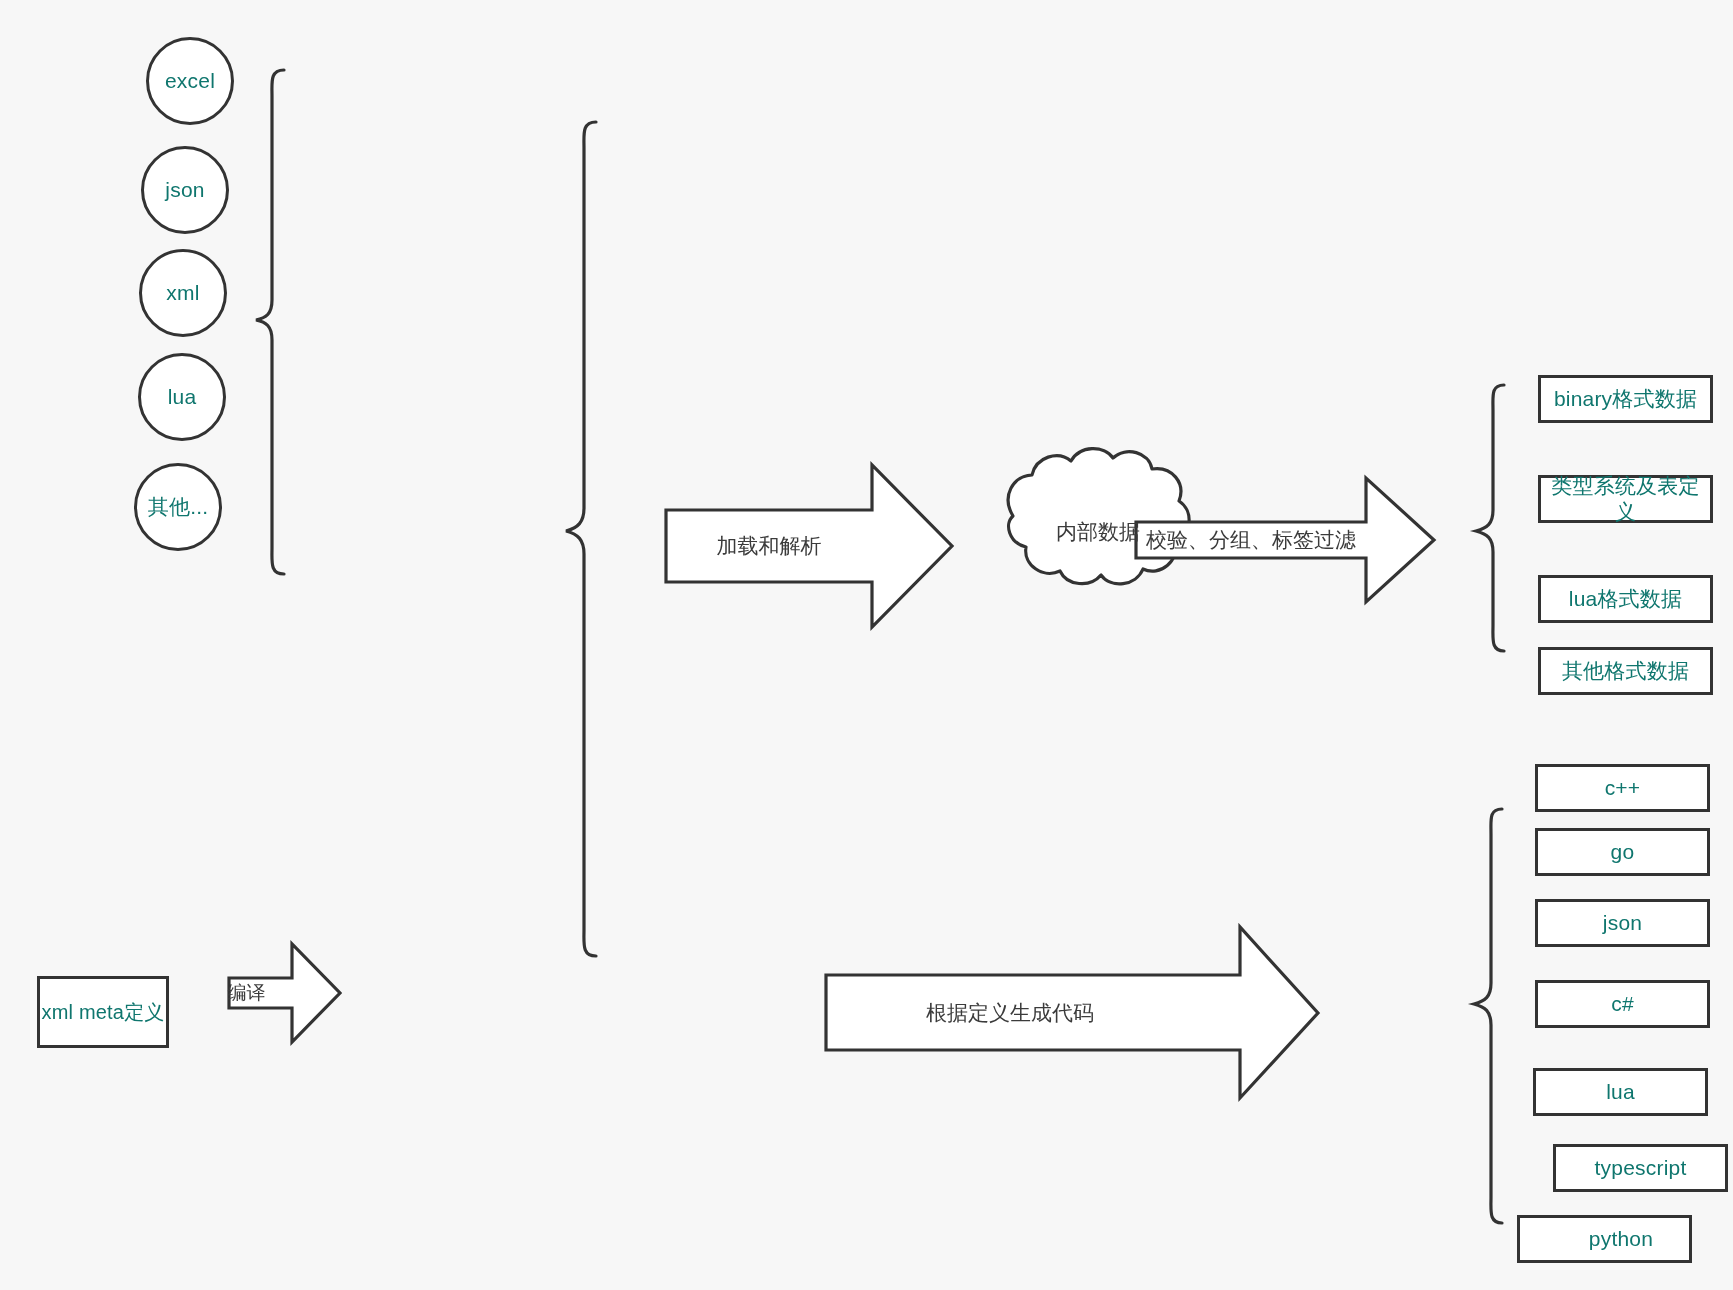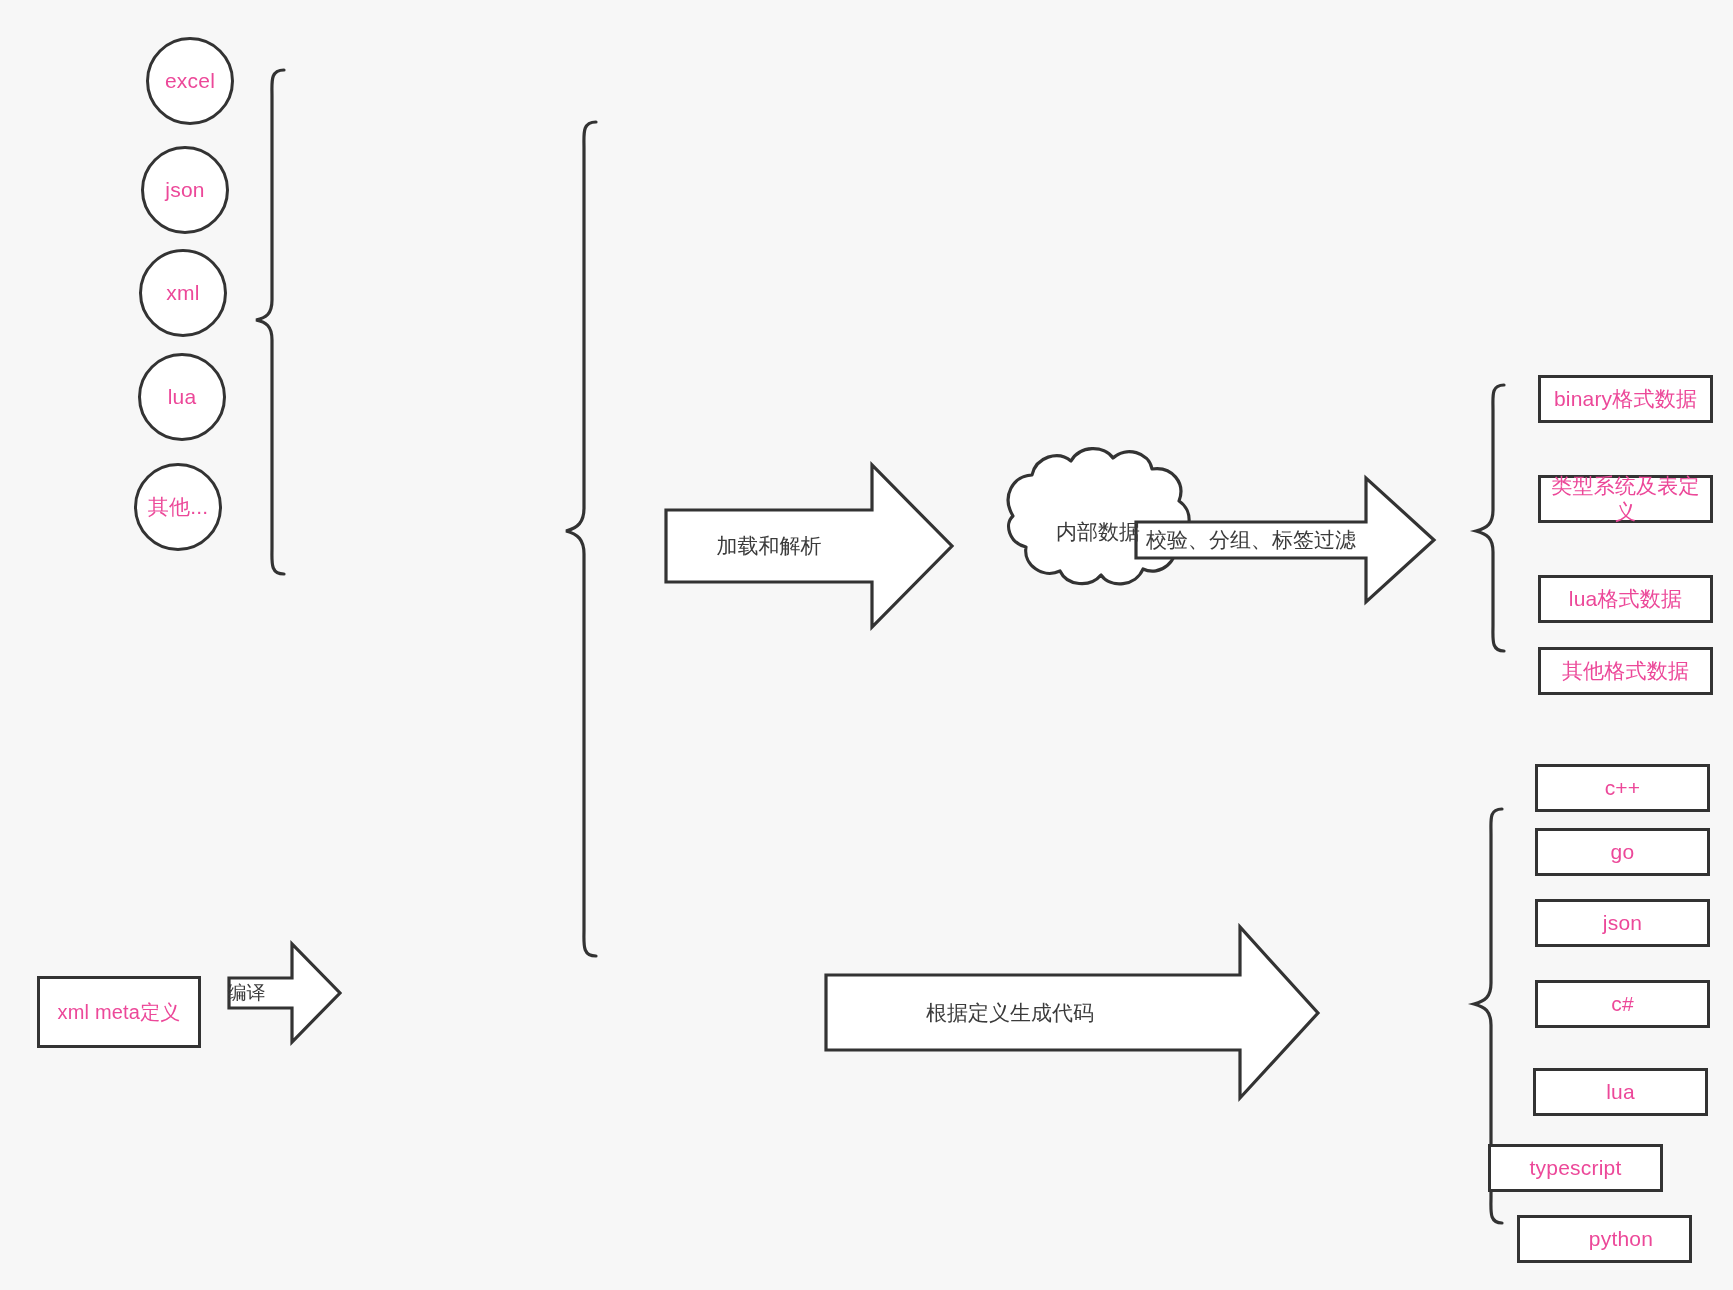--- a/index.html
+++ b/index.html
@@ -17,21 +17,21 @@
     background: #f7f7f7;
     overflow: hidden;
   }
   .node {
     position: absolute;
     box-sizing: border-box;
     display: flex;
     align-items: center;
     justify-content: center;
     text-align: center;
-    color: #ec4899;
+    color: #0f766e;
     background: #ffffff;
     border: 3px solid #333333;
     font-size: 21px;
     line-height: 1.25;
     letter-spacing: 0.2px;
   }
   .circle {
     border-radius: 50%;
     border-width: 3px;
   }
@@ -195,21 +195,21 @@
   <div class="node" style="left:1538px; top:475px; width:175px; height:48px;">
     <span>类型系统及表定义</span>
   </div>
   <div class="node" style="left:1538px; top:575px; width:175px; height:48px;">
     <span>lua格式数据</span>
   </div>
   <div class="node" style="left:1538px; top:647px; width:175px; height:48px;">
     <span>其他格式数据</span>
   </div>
 
-  <div class="node" style="left:37px; top:976px; width:164px; height:72px; font-size:20px;">
+  <div class="node" style="left:37px; top:976px; width:132px; height:72px; font-size:20px;">
     <span>xml meta定义</span>
   </div>
 
   <div class="plain-label" style="left:215px; top:978px; width:63px; height:30px; font-size:19px;">
     <span>编译</span>
   </div>
 
 
   <div class="plain-label" style="left:803px; top:975px; width:414px; height:75px;">
     <span>根据定义生成代码</span>
@@ -223,20 +223,20 @@
   </div>
   <div class="node" style="left:1535px; top:899px; width:175px; height:48px;">
     <span>json</span>
   </div>
   <div class="node" style="left:1535px; top:980px; width:175px; height:48px;">
     <span>c#</span>
   </div>
   <div class="node" style="left:1533px; top:1068px; width:175px; height:48px;">
     <span>lua</span>
   </div>
-  <div class="node" style="left:1488px; top:1144px; width:175px; height:48px;">
+  <div class="node" style="left:1553px; top:1144px; width:175px; height:48px;">
     <span>typescript</span>
   </div>
   <div class="node" style="left:1517px; top:1215px; width:175px; height:48px;padding-left:33px;">
     <span>python</span>
   </div>
 
 </div>
 
 </body></html>

